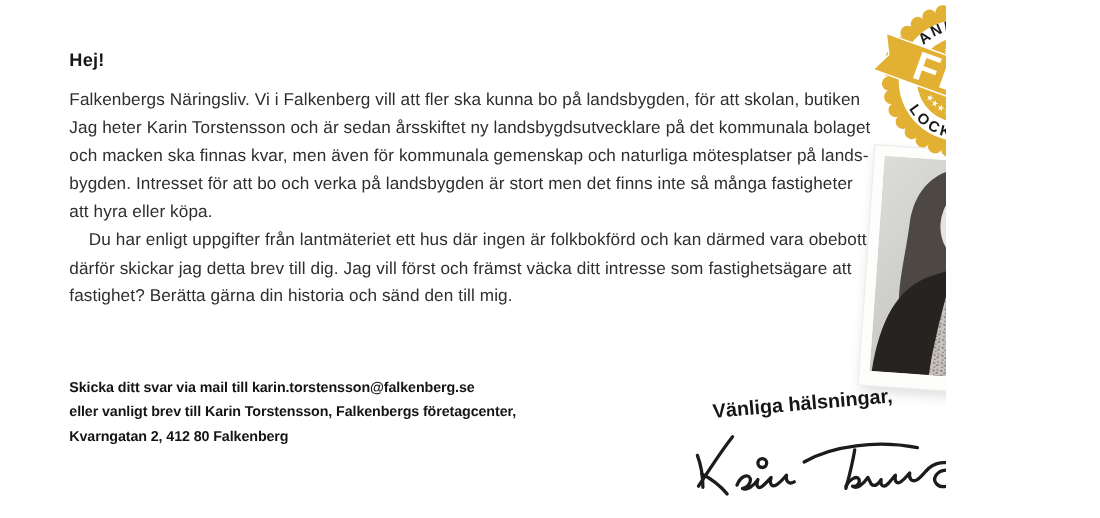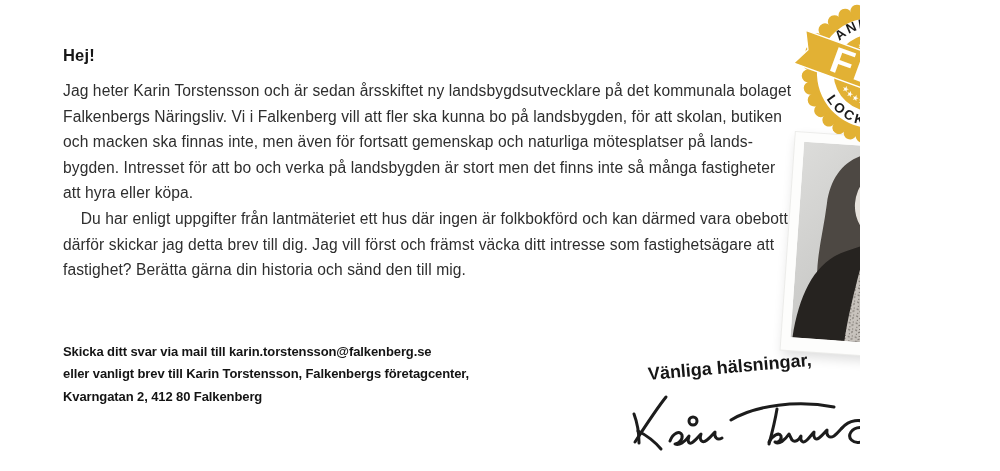--- a/index.html
+++ b/index.html
@@ -44,23 +44,23 @@
   svg{display:block;}
 </style>
 </head>
 <body>
 
 <div class="page">
 
   <div class="greeting">Hej!</div>
 
   <div class="body-block">
+    <div class="bline">Falkenbergs Näringsliv. Vi i Falkenberg vill att fler ska kunna bo på landsbygden, för att skolan, butiken</div>
     <div class="bline">Jag heter Karin Torstensson och är sedan årsskiftet ny landsbygdsutvecklare på det kommunala bolaget</div>
-    <div class="bline">Falkenbergs Näringsliv. Vi i Falkenberg vill att fler ska kunna bo på landsbygden, för att skolan, butiken</div>
-    <div class="bline">och macken ska finnas inte, men även för fortsatt gemenskap och naturliga mötesplatser på lands-</div>
+    <div class="bline">och macken ska finnas kvar, men även för kommunala gemenskap och naturliga mötesplatser på lands-</div>
     <div class="bline">bygden. Intresset för att bo och verka på landsbygden är stort men det finns inte så många fastigheter</div>
     <div class="bline">att hyra eller köpa.</div>
     <div class="bline">    Du har enligt uppgifter från lantmäteriet ett hus där ingen är folkbokförd och kan därmed vara obebott,</div>
     <div class="bline">därför skickar jag detta brev till dig. Jag vill först och främst väcka ditt intresse som fastighetsägare att</div>
     <div class="bline">fastighet? Berätta gärna din historia och sänd den till mig.</div>
   </div>
 
   <div class="contact-block">
     <div class="cline">Skicka ditt svar via mail till karin.torstensson@falkenberg.se</div>
     <div class="cline">eller vanligt brev till Karin Torstensson, Falkenbergs företagcenter,</div>

